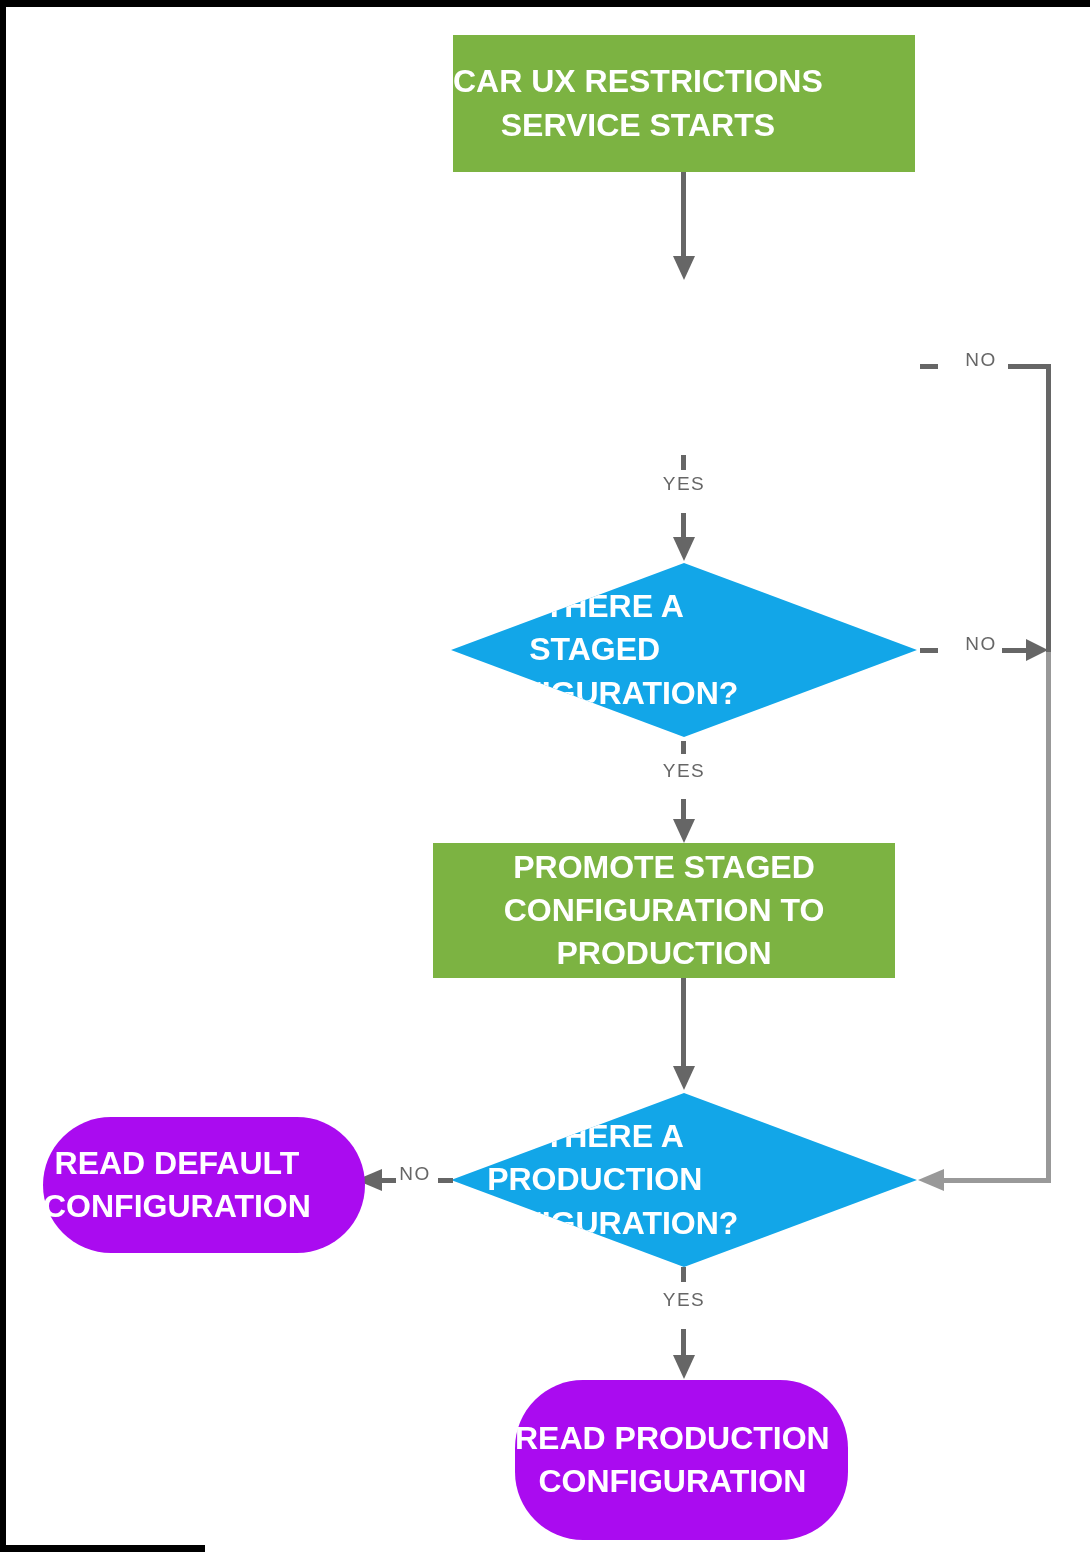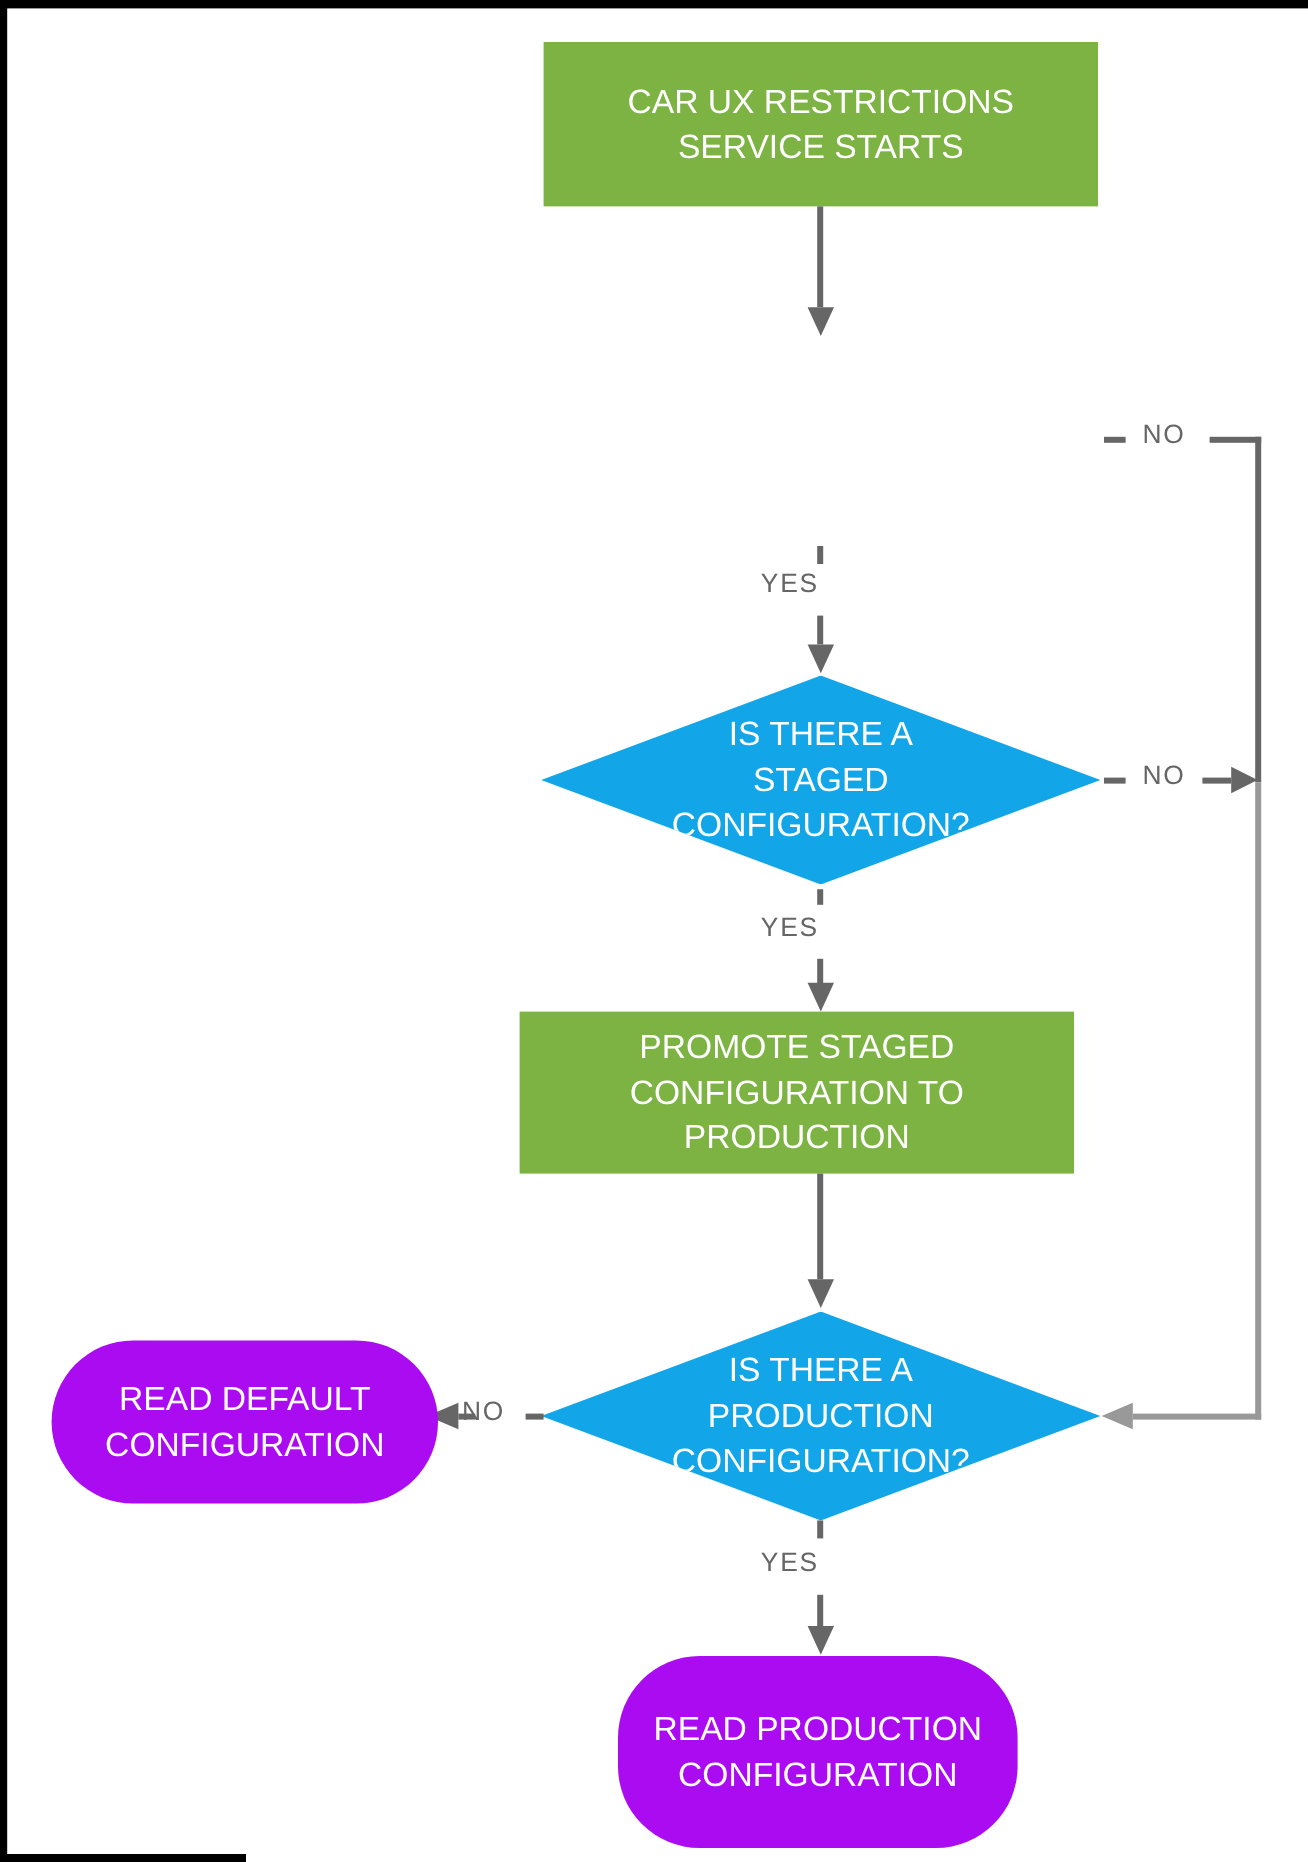--- a/index.html
+++ b/index.html
@@ -2,32 +2,32 @@
 <html style="--canvas-bg: #ffffff; --frame: #000000; --process-fill: #7CB342; --decision-fill: #12A6E8; --terminal-fill: #AA0BF0; --connector: #666666; --connector-light: #999999; --node-text: #ffffff;"><head>
 <meta charset="utf-8">
 <style>
   html,body{margin:0;padding:0;background:#fff;}
   .canvas{
     position:relative;width:1090px;height:1552px;background:var(--canvas-bg,#fff);
     overflow:hidden;font-family:"Liberation Sans",sans-serif;
   }
   .frame{position:absolute;background:var(--frame,#000);}
   .node{
-    position:absolute;display:flex;align-items:center;justify-content:center;
-    text-align:center;color:var(--node-text,#fff);font-weight:normal;font-size:28px;
+    position:absolute;display:flex;align-items:center;
+    text-align:center;color:var(--node-text,#fff);font-weight:bold;font-size:32px;
     line-height:1.35;white-space:pre-line;
   }
   .rect{background:var(--process-fill,#7CB342);}
   .diamond{background:var(--decision-fill,#12A6E8);clip-path:polygon(50% 0,100% 50%,50% 100%,0 50%);}
   .pill{background:var(--terminal-fill,#AA0BF0);border-radius:68px;}
   .line{position:absolute;background:var(--connector,#666);}
   .line.light{background:var(--connector-light,#999);}
   .edge-label{
-    position:absolute;color:var(--connector,#666);font-size:22px;letter-spacing:1.5px;
-    text-align:left;line-height:1.1;
+    position:absolute;color:var(--connector,#666);font-size:19px;letter-spacing:1.5px;
+    text-align:center;line-height:1.1;
   }
   .head{position:absolute;width:0;height:0;}
   .head.down{border-left:11px solid transparent;border-right:11px solid transparent;border-top:24px solid var(--connector,#666);}
   .head.left{border-top:11px solid transparent;border-bottom:11px solid transparent;border-right:26px solid var(--connector,#666);}
   .head.left.light{border-right-color:var(--connector-light,#999);}
   .head.right{border-top:11px solid transparent;border-bottom:11px solid transparent;border-left:22px solid var(--connector,#666);}
 </style>
 </head>
 <body>
 

